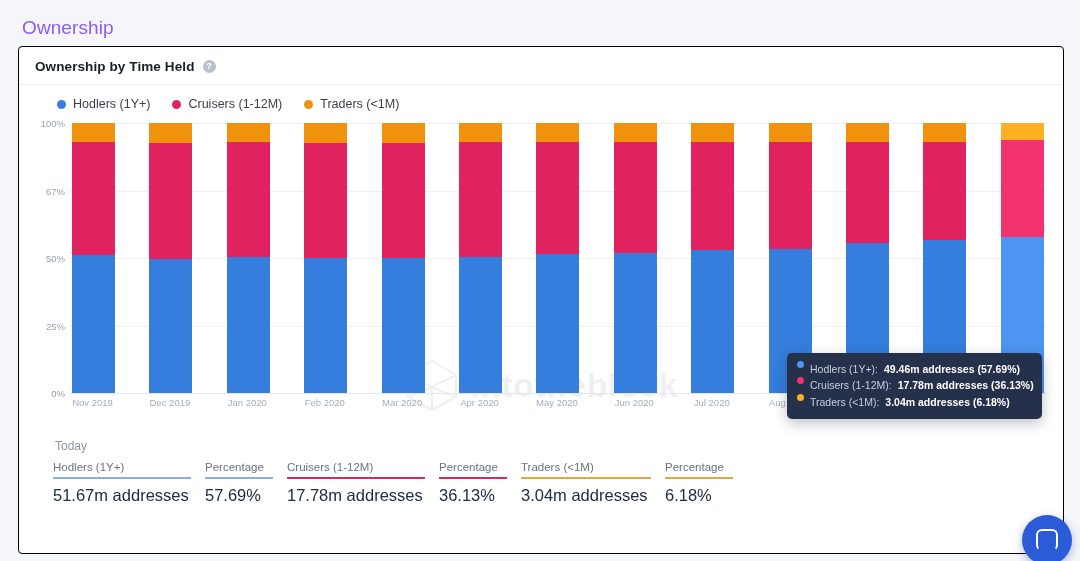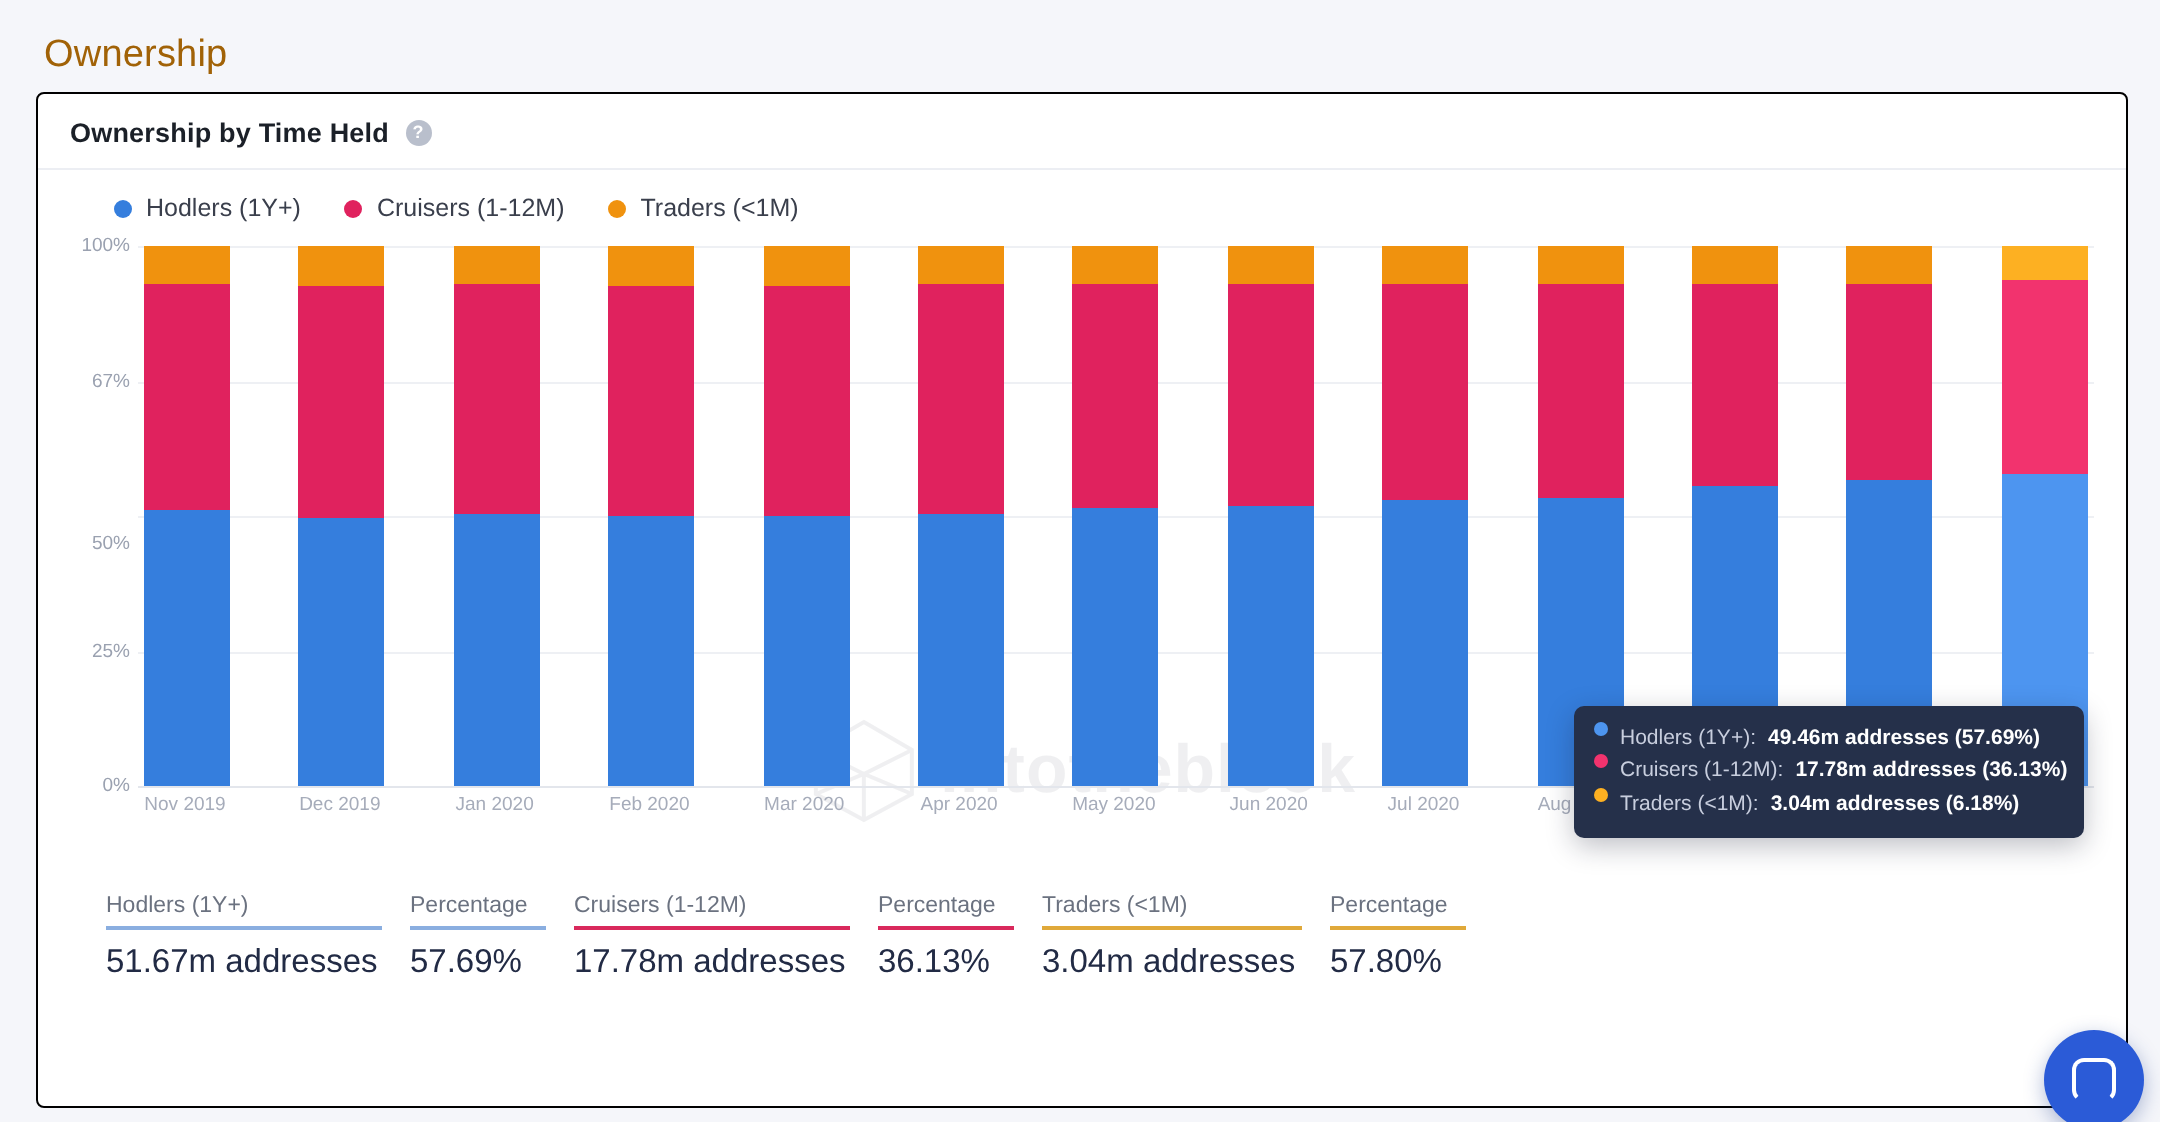--- a/index.html
+++ b/index.html
@@ -8,21 +8,21 @@
     width:1080px; height:561px;
     background:#f5f6fa;
     font-family:"Liberation Sans", sans-serif;
     color:#222b45;
     overflow:hidden;
     position:relative;
   }
   #page-title {
     font-size:19px;
     font-weight:400;
-    color:#a16207;
+    color:#8b5cf6;
     padding:17px 0 0 22px;
     letter-spacing:.1px;
   }
   .card {
     position:absolute;
     left:18px; top:46px;
     width:1046px; height:508px;
     background:#ffffff;
     border:1px solid #000000;
     border-radius:4px;
@@ -137,21 +137,21 @@
       <svg width="56" height="56" viewBox="0 0 56 56">
         <polygon points="28,4 52,18 52,40 28,53 4,40 4,18" fill="none" stroke="#2b3245" stroke-width="2"></polygon>
         <path d="M4 18 L28 30 L52 18 M28 30 L28 53 M4 40 L28 30 L52 40" fill="none" stroke="#2b3245" stroke-width="2"></path>
       </svg>
       <span class="watermark-text">intotheblock</span>
     </div>
 
     <div class="yaxis" id="yaxis">
         <div class="ytick" style="top: 270px;">0%</div>
         <div class="ytick" style="top: 202.5px;">25%</div>
-        <div class="ytick" style="top: 149px;">50%</div>
+        <div class="ytick" style="top: 135px;">50%</div>
         <div class="ytick" style="top: 67.5px;">67%</div>
         <div class="ytick" style="top: 0px;">100%</div>
       </div>
     <div class="grid" id="grid">
         <div class="gridline base" style="top: 270px;"></div>
         <div class="gridline" style="top: 202.5px;"></div>
         <div class="gridline" style="top: 135px;"></div>
         <div class="gridline" style="top: 67.5px;"></div>
         <div class="gridline" style="top: 0px;"></div>
       </div>
@@ -251,20 +251,21 @@
         </div>
         <div class="tt-row">
           <span class="tt-dot" style="background:#FDB022"></span>
           <span>Traders (&lt;1M):</span>
           <span class="tt-val">3.04m addresses (6.18%)</span>
         </div>
       </div>
   </div>
 
   <div class="footer">
+    <div class="today">Today</div>
     <div class="stats" id="stats">
         <div class="stat">
           <span class="stat-label" style="border-bottom-color:#8aaee0;min-width:138px">Hodlers (1Y+)</span>
           <div class="stat-value">51.67m addresses</div>
         </div>
         <div class="stat">
           <span class="stat-label" style="border-bottom-color:#8aaee0;min-width:68px">Percentage</span>
           <div class="stat-value">57.69%</div>
         </div>
         <div class="stat">
@@ -274,21 +275,21 @@
         <div class="stat">
           <span class="stat-label" style="border-bottom-color:#d9295c;min-width:68px">Percentage</span>
           <div class="stat-value">36.13%</div>
         </div>
         <div class="stat">
           <span class="stat-label" style="border-bottom-color:#e0a93a;min-width:130px">Traders (&lt;1M)</span>
           <div class="stat-value">3.04m addresses</div>
         </div>
         <div class="stat">
           <span class="stat-label" style="border-bottom-color:#e0a93a;min-width:68px">Percentage</span>
-          <div class="stat-value">57.80%</div>
+          <div class="stat-value">6.18%</div>
         </div>
       </div>
   </div>
 </div>
 
 <div class="chat-btn">
   <div class="chat-glyph"></div>
 </div>
 
 </body></html>

